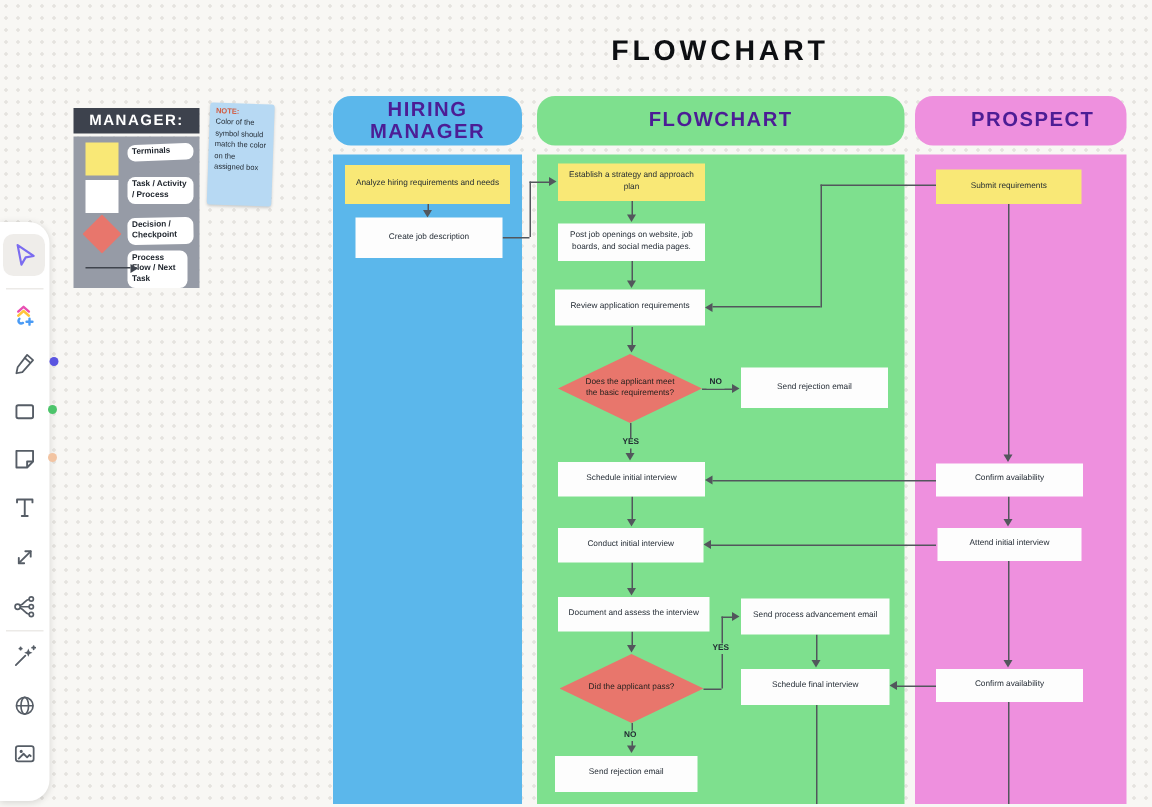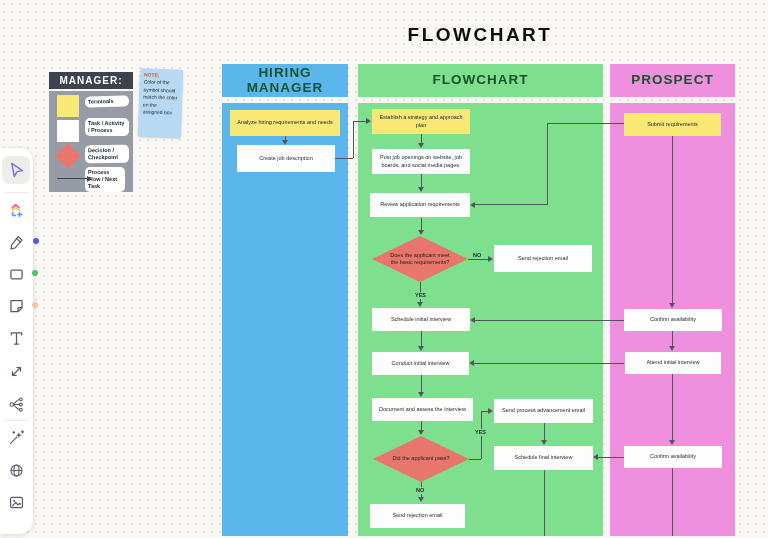--- a/index.html
+++ b/index.html
@@ -8,23 +8,23 @@
     background-color:#f8f7f4;
     background-image:radial-gradient(circle,#e5e3df 1px,transparent 1.3px);
     background-size:8px 8px;}
 
   
   .board-title{position:absolute;left:350px;top:24px;width:260px;text-align:center;
     font-size:19px;font-weight:bold;letter-spacing:2.5px;color:#0d0f12;}
 
   
   .lane-header{position:absolute;display:flex;align-items:center;justify-content:center;
-    text-align:center;font-weight:bold;font-size:13.5px;letter-spacing:1px;color:#14532d;line-height:1.05;z-index:1;}
+    text-align:center;font-weight:bold;font-size:13.5px;letter-spacing:1px;color:#4c1d95;line-height:1.05;z-index:1;border-radius:12px;}
   .lane-body{position:absolute;z-index:1;}
-  .lane-blue{background:#5bb7eb;} .lane-green{background:#7ee08e;} .lane-pink{background:#ee90de;}
+  .lane-blue{background:#5bb7eb;} .lane-green{background:#7ee08e;} .lane-pink{background:#ee90de;padding-left:16px;}
 
   
   .node{position:absolute;box-sizing:border-box;display:flex;align-items:center;justify-content:center;
     text-align:center;font-size:5.5px;line-height:1.4;color:#1f2730;background:#fdfdfd;padding:2px 4px;z-index:3;}
   .node.yellow{background:#f9e876;}
   .diamond{position:absolute;box-sizing:border-box;display:flex;align-items:center;justify-content:center;
     text-align:center;font-size:5.5px;line-height:1.35;color:#27221f;background:#e8766c;
     clip-path:polygon(50% 0,100% 50%,50% 100%,0 50%);padding:5px 16px;z-index:3;}
 
   

